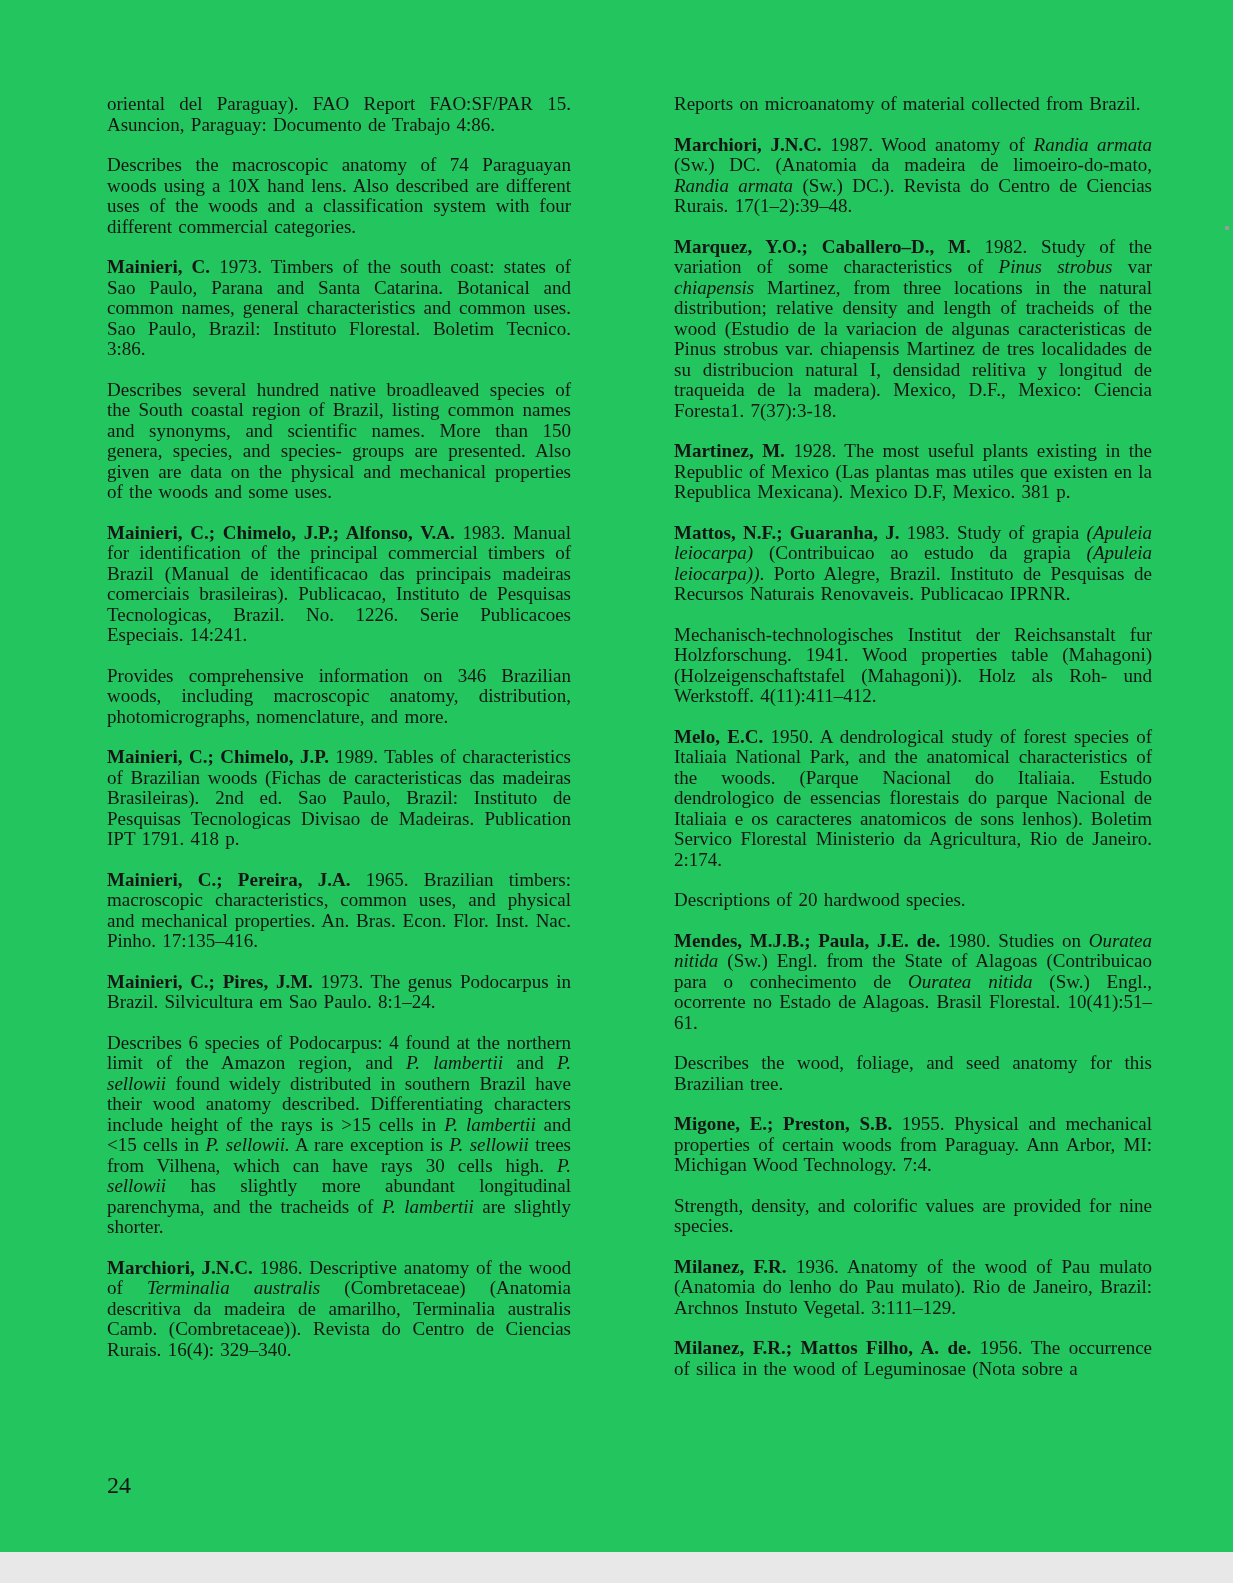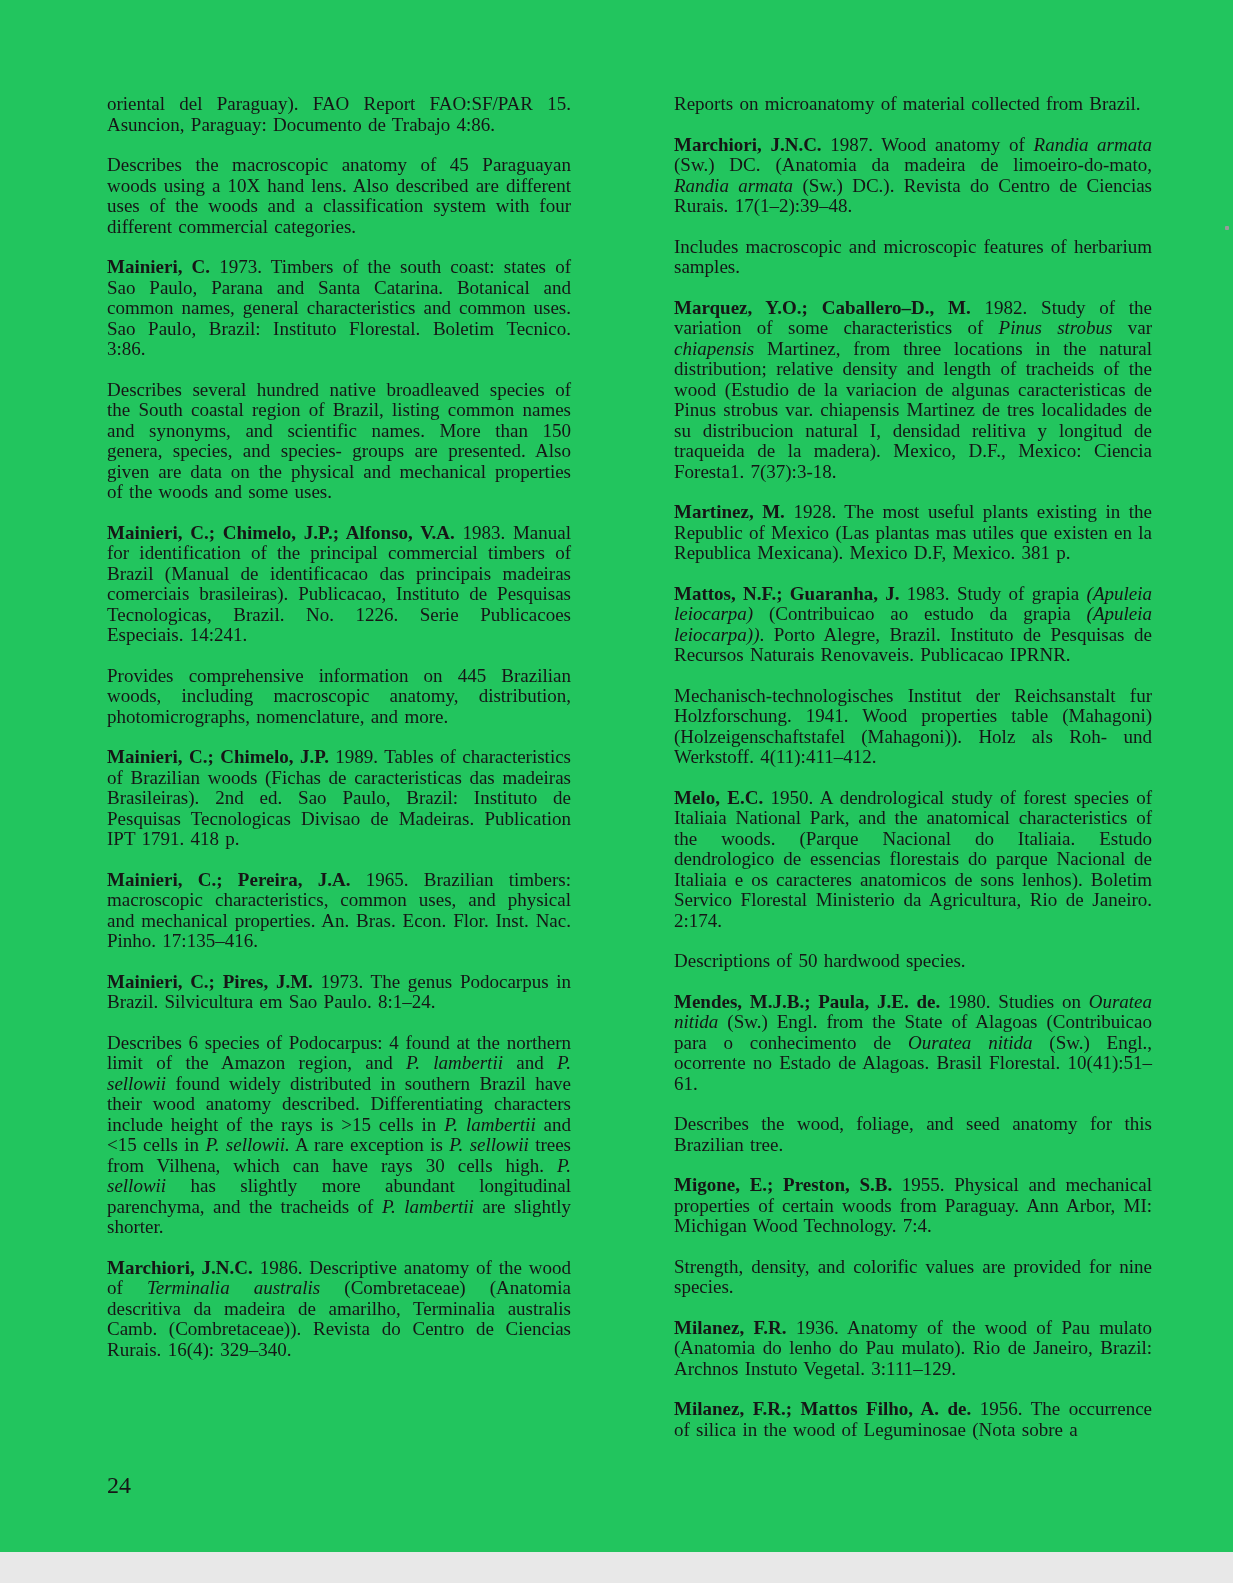--- a/index.html
+++ b/index.html
@@ -48,41 +48,40 @@
     background: #9a9a9a;
     border-radius: 1px;
   }
 </style>
 </head>
 <body>
 
 <div class="page">
   <div class="column left">
       <p class="block reference"><span>oriental del Paraguay). FAO Report FAO:SF/PAR 15. Asuncion, Paraguay: Documento de Trabajo 4:86.</span></p>
-      <p class="block annotation"><span>Describes the macroscopic anatomy of 45 Paraguayan woods using a 10X hand lens. Also described are different uses of the woods and a classification system with four different commercial categories.</span></p>
+      <p class="block annotation"><span>Describes the macroscopic anatomy of 74 Paraguayan woods using a 10X hand lens. Also described are different uses of the woods and a classification system with four different commercial categories.</span></p>
       <p class="block reference"><b>Mainieri, C.</b><span> 1973. Timbers of the south coast: states of Sao Paulo, Parana and Santa Catarina. Botanical and common names, general characteristics and common uses. Sao Paulo, Brazil: Instituto Florestal. Boletim Tecnico. 3:86.</span></p>
       <p class="block annotation"><span>Describes several hundred native broadleaved species of the South coastal region of Brazil, listing common names and synonyms, and scientific names. More than 150 genera, species, and species- groups are presented. Also given are data on the physical and mechanical properties of the woods and some uses.</span></p>
       <p class="block reference"><b>Mainieri, C.; Chimelo, J.P.; Alfonso, V.A.</b><span> 1983. Manual for identification of the principal commercial timbers of Brazil (Manual de identificacao das principais madeiras comerciais brasileiras). Publicacao, Instituto de Pesquisas Tecnologicas, Brazil. No. 1226. Serie Publicacoes Especiais. 14:241.</span></p>
-      <p class="block annotation"><span>Provides comprehensive information on 445 Brazilian woods, including macroscopic anatomy, distribution, photomicrographs, nomenclature, and more.</span></p>
+      <p class="block annotation"><span>Provides comprehensive information on 346 Brazilian woods, including macroscopic anatomy, distribution, photomicrographs, nomenclature, and more.</span></p>
       <p class="block reference"><b>Mainieri, C.; Chimelo, J.P.</b><span> 1989. Tables of characteristics of Brazilian woods (Fichas de caracteristicas das madeiras Brasileiras). 2nd ed. Sao Paulo, Brazil: Instituto de Pesquisas Tecnologicas Divisao de Madeiras. Publication IPT 1791. 418 p.</span></p>
       <p class="block reference"><b>Mainieri, C.; Pereira, J.A.</b><span> 1965. Brazilian timbers: macroscopic characteristics, common uses, and physical and mechanical properties. An. Bras. Econ. Flor. Inst. Nac. Pinho. 17:135–416.</span></p>
       <p class="block reference"><b>Mainieri, C.; Pires, J.M.</b><span> 1973. The genus Podocarpus in Brazil. Silvicultura em Sao Paulo. 8:1–24.</span></p>
       <p class="block annotation"><span>Describes 6 species of Podocarpus: 4 found at the northern limit of the Amazon region, and </span><i>P. lambertii</i><span> and </span><i>P. sellowii</i><span> found widely distributed in southern Brazil have their wood anatomy described. Differentiating characters include height of the rays is &gt;15 cells in </span><i>P. lambertii</i><span> and &lt;15 cells in </span><i>P. sellowii.</i><span> A rare exception is </span><i>P. sellowii</i><span> trees from Vilhena, which can have rays 30 cells high. </span><i>P. sellowii</i><span> has slightly more abundant longitudinal parenchyma, and the tracheids of </span><i>P. lambertii</i><span> are slightly shorter.</span></p>
       <p class="block reference"><b>Marchiori, J.N.C.</b><span> 1986. Descriptive anatomy of the wood of </span><i>Terminalia australis</i><span> (Combretaceae) (Anatomia descritiva da madeira de amarilho, Terminalia australis Camb. (Combretaceae)). Revista do Centro de Ciencias Rurais. 16(4): 329–340.</span></p>
     </div>
   <div class="column right">
       <p class="block annotation"><span>Reports on microanatomy of material collected from Brazil.</span></p>
       <p class="block reference"><b>Marchiori, J.N.C.</b><span> 1987. Wood anatomy of </span><i>Randia armata</i><span> (Sw.) DC. (Anatomia da madeira de limoeiro-do-mato, </span><i>Randia armata</i><span> (Sw.) DC.). Revista do Centro de Ciencias Rurais. 17(1–2):39–48.</span></p>
-      <p class="block annotation"><span>Includes macroscopic and microscopic features of herbarium samples.</span></p>
       <p class="block reference"><b>Marquez, Y.O.; Caballero–D., M.</b><span> 1982. Study of the variation of some characteristics of </span><i>Pinus strobus</i><span> var </span><i>chiapensis</i><span> Martinez, from three locations in the natural distribution; relative density and length of tracheids of the wood (Estudio de la variacion de algunas caracteristicas de Pinus strobus var. chiapensis Martinez de tres localidades de su distribucion natural I, densidad relitiva y longitud de traqueida de la madera). Mexico, D.F., Mexico: Ciencia Foresta1. 7(37):3-18.</span></p>
       <p class="block reference"><b>Martinez, M.</b><span> 1928. The most useful plants existing in the Republic of Mexico (Las plantas mas utiles que existen en la Republica Mexicana). Mexico D.F, Mexico. 381 p.</span></p>
       <p class="block reference"><b>Mattos, N.F.; Guaranha, J.</b><span> 1983. Study of grapia </span><i>(Apuleia leiocarpa)</i><span> (Contribuicao ao estudo da grapia </span><i>(Apuleia leiocarpa))</i><span>. Porto Alegre, Brazil. Instituto de Pesquisas de Recursos Naturais Renovaveis. Publicacao IPRNR.</span></p>
       <p class="block reference"><span>Mechanisch-technologisches Institut der Reichsanstalt fur Holzforschung. 1941. Wood properties table (Mahagoni) (Holzeigenschaftstafel (Mahagoni)). Holz als Roh- und Werkstoff. 4(11):411–412.</span></p>
       <p class="block reference"><b>Melo, E.C.</b><span> 1950. A dendrological study of forest species of Italiaia National Park, and the anatomical characteristics of the woods. (Parque Nacional do Italiaia. Estudo dendrologico de essencias florestais do parque Nacional de Italiaia e os caracteres anatomicos de sons lenhos). Boletim Servico Florestal Ministerio da Agricultura, Rio de Janeiro. 2:174.</span></p>
-      <p class="block annotation"><span>Descriptions of 50 hardwood species.</span></p>
+      <p class="block annotation"><span>Descriptions of 20 hardwood species.</span></p>
       <p class="block reference"><b>Mendes, M.J.B.; Paula, J.E. de.</b><span> 1980. Studies on </span><i>Ouratea nitida</i><span> (Sw.) Engl. from the State of Alagoas (Contribuicao para o conhecimento de </span><i>Ouratea nitida</i><span> (Sw.) Engl., ocorrente no Estado de Alagoas. Brasil Florestal. 10(41):51–61.</span></p>
       <p class="block annotation"><span>Describes the wood, foliage, and seed anatomy for this Brazilian tree.</span></p>
       <p class="block reference"><b>Migone, E.; Preston, S.B.</b><span> 1955. Physical and mechanical properties of certain woods from Paraguay. Ann Arbor, MI: Michigan Wood Technology. 7:4.</span></p>
       <p class="block annotation"><span>Strength, density, and colorific values are provided for nine species.</span></p>
       <p class="block reference"><b>Milanez, F.R.</b><span> 1936. Anatomy of the wood of Pau mulato (Anatomia do lenho do Pau mulato). Rio de Janeiro, Brazil: Archnos Instuto Vegetal. 3:111–129.</span></p>
       <p class="block reference"><b>Milanez, F.R.; Mattos Filho, A. de.</b><span> 1956. The occurrence of silica in the wood of Leguminosae (Nota sobre a</span></p>
     </div>
   <div class="page-number">24</div>
   <div class="scan-speck"></div>
 </div>

